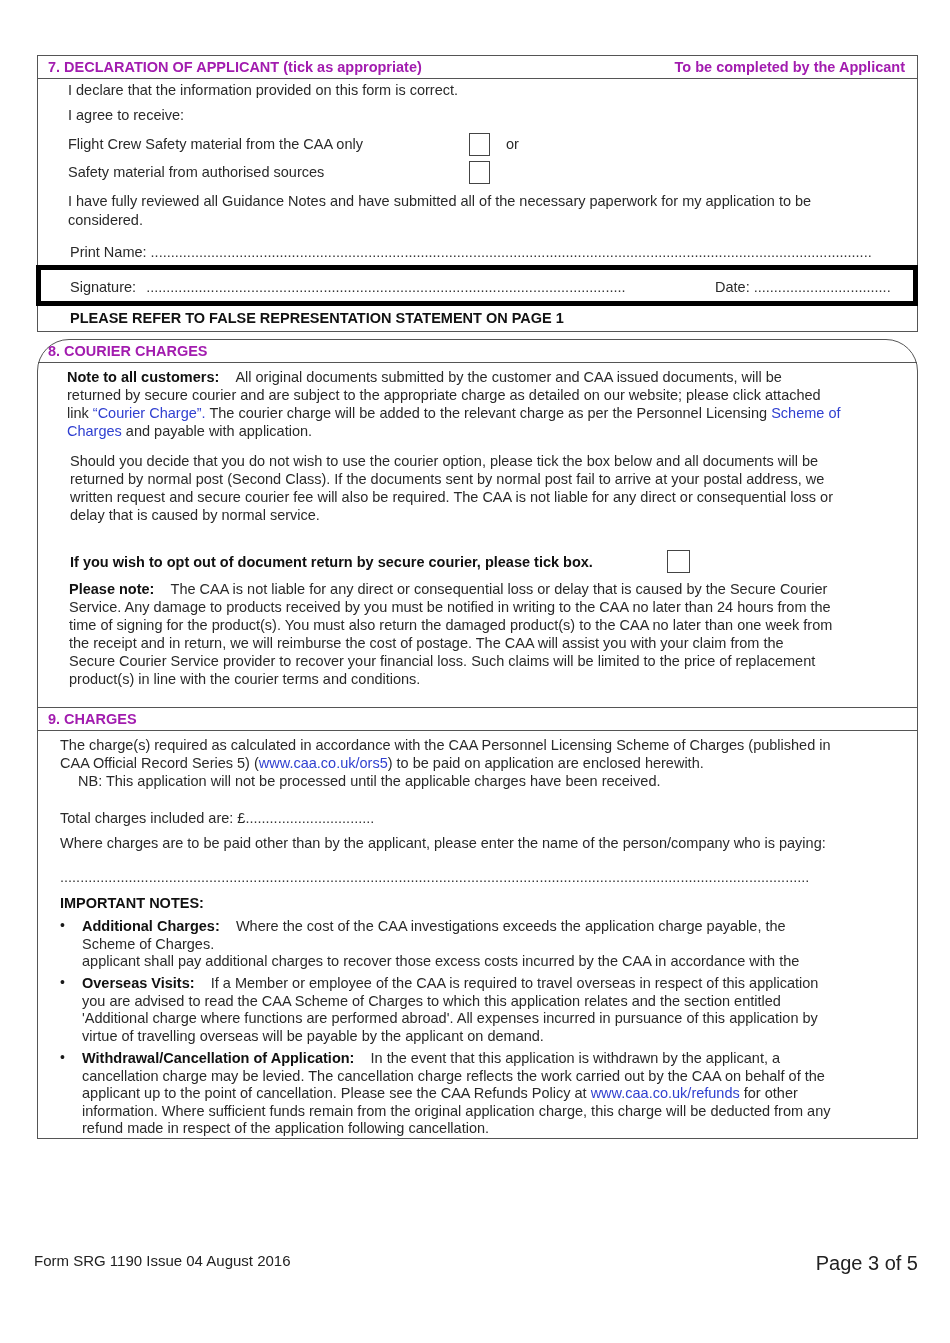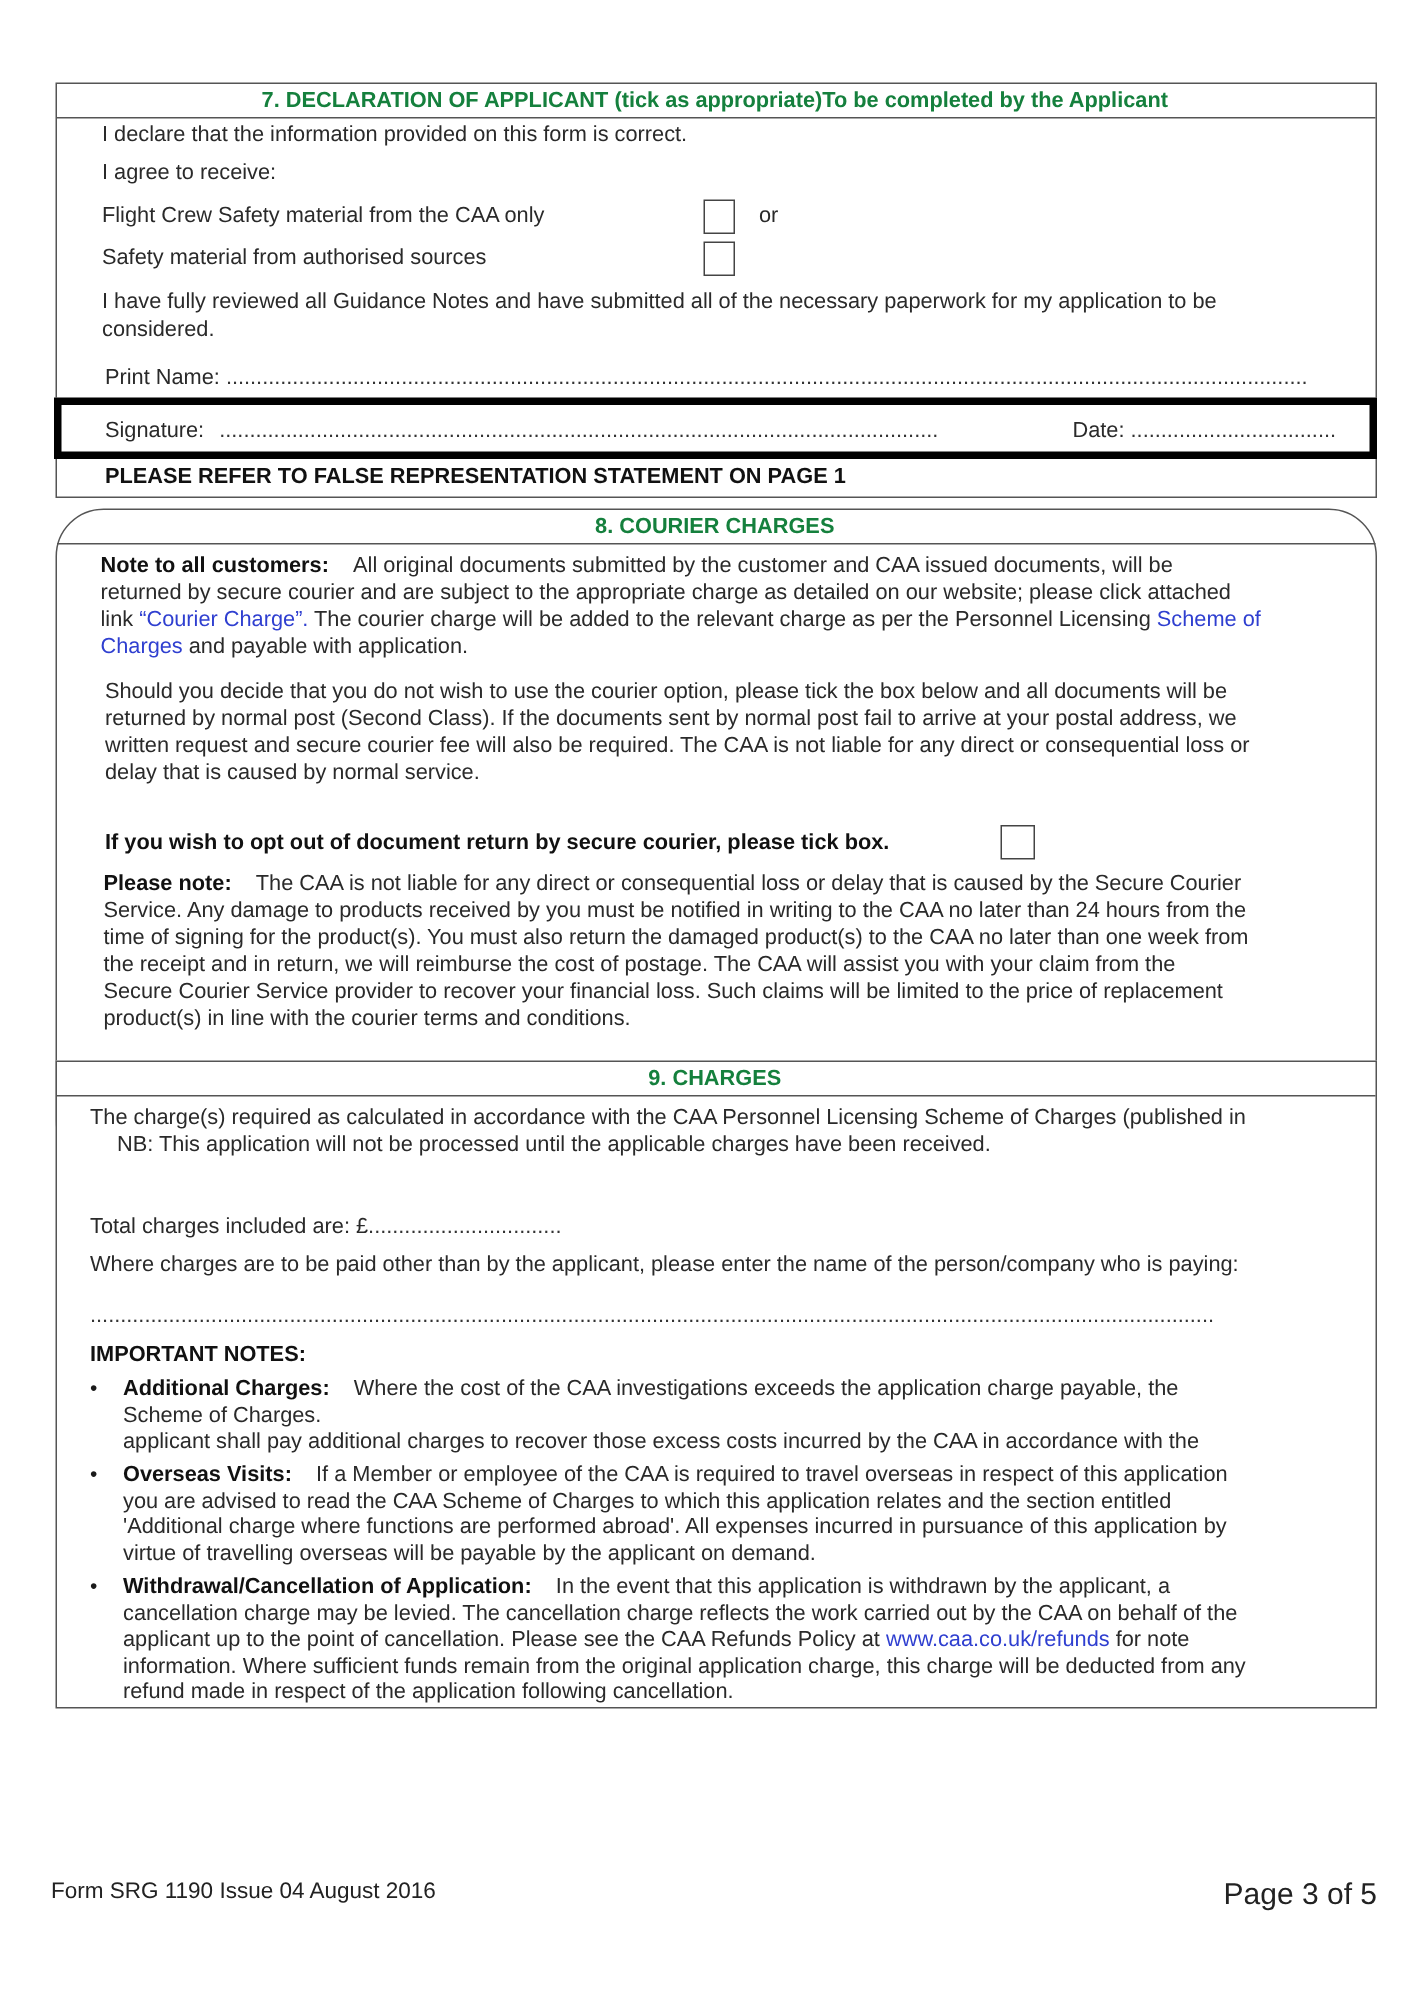--- a/index.html
+++ b/index.html
@@ -1,20 +1,20 @@
 <!DOCTYPE html>
 <html><head>
 <meta charset="utf-8">
 <style>
   html, body { margin:0; padding:0; background:#ffffff; }
   body { width:950px; height:1343px; position:relative; overflow:hidden;
          font-family:"Liberation Sans", sans-serif; color:#1a1a1a; }
   .sec { position:absolute; left:37px; width:881px; border:1px solid #555; box-sizing:border-box; background:#fff; }
-  .sec-head { height:22px; border-bottom:1px solid #555; display:flex; justify-content:center;
-              align-items:center; padding:0 12px 0 10px; font-weight:bold; font-size:14.5px; color:#15803d; }
+  .sec-head { height:22px; border-bottom:1px solid #555; display:flex; justify-content:space-between;
+              align-items:center; padding:0 12px 0 10px; font-weight:bold; font-size:14.5px; color:#a21caf; }
   .t { position:absolute; font-size:14.5px; line-height:18px; color:#2a2a2a; }
   .b { font-weight:bold; color:#111; }
   .link { color:#2f3fd0; }
   .cb { position:absolute; width:21px; height:23px; border:1px solid #444; box-sizing:border-box; background:#fff; }
   .dots { letter-spacing:0; color:#333; }
   .sigbox { position:absolute; left:36px; top:265px; width:882px; height:41px; border:5px solid #000; box-sizing:border-box; background:#fff; }
   .bullet { position:absolute; left:60px; font-size:14px; }
   .para { position:absolute; font-size:14.5px; line-height:18px; color:#2a2a2a; }
   .footer { position:absolute; top:1252px; font-size:15px; color:#222; }
 </style>
@@ -80,20 +80,21 @@
   <div style="white-space:nowrap;">product(s) in line with the courier terms and conditions.</div>
 </div>
 
 <div class="sec" style="top:707px;height:432px;">
   <div class="sec-head">
     <span>9.  CHARGES</span>
   </div>
 </div>
 <div class="para" style="left:60px;top:736px;width:850px;">
   <div style="white-space:nowrap;">The charge(s) required as calculated in accordance with the CAA Personnel Licensing Scheme of Charges (published in</div>
+  <div style="white-space:nowrap;"><span>CAA Official Record Series 5) (</span><span class="link">www.caa.co.uk/ors5</span><span>) to be paid on application are enclosed herewith.</span></div>
   <div style="white-space:nowrap;margin-left:18px;">NB:   This application will not be processed until the applicable charges have been received.</div>
 </div>
 <div class="t" style="left:60px;top:809px;white-space:nowrap;">
   <span>Total charges included are: £</span><span class="dots">................................</span>
 </div>
 <div class="t" style="left:60px;top:834px;white-space:nowrap;">Where charges are to be paid other than by the applicant, please enter the name of the person/company who is paying:</div>
 <div class="t dots" style="left:60px;top:868px;width:845px;white-space:nowrap;overflow:hidden;">..........................................................................................................................................................................................</div>
 <div class="t b" style="left:60px;top:894px;">IMPORTANT NOTES:</div>
 
 <div class="bullet" style="top:917px;">•</div>
@@ -108,19 +109,19 @@
   <div style="white-space:nowrap;"><span class="b">Overseas Visits:</span>&nbsp;&nbsp;&nbsp;&nbsp;<span>If a Member or employee of the CAA is required to travel overseas in respect of this application</span></div>
   <div style="white-space:nowrap;">you are advised to read the CAA Scheme of Charges to which this application relates and the section entitled</div>
   <div style="white-space:nowrap;">'Additional charge where functions are performed abroad'. All expenses incurred in pursuance of this application by</div>
   <div style="white-space:nowrap;">virtue of travelling overseas will be payable by the applicant on demand.</div>
 </div>
 
 <div class="bullet" style="top:1049px;">•</div>
 <div class="para" style="left:82px;top:1050px;width:830px;line-height:17.5px;">
   <div style="white-space:nowrap;"><span class="b">Withdrawal/Cancellation of Application:</span>&nbsp;&nbsp;&nbsp;&nbsp;<span>In the event that this application is withdrawn by the applicant, a</span></div>
   <div style="white-space:nowrap;">cancellation charge may be levied. The cancellation charge reflects the work carried out by the CAA on behalf of the</div>
-  <div style="white-space:nowrap;"><span>applicant up to the point of cancellation. Please see the CAA Refunds Policy at </span><span class="link">www.caa.co.uk/refunds</span><span> for note</span></div>
+  <div style="white-space:nowrap;"><span>applicant up to the point of cancellation. Please see the CAA Refunds Policy at </span><span class="link">www.caa.co.uk/refunds</span><span> for other</span></div>
   <div style="white-space:nowrap;">information. Where sufficient funds remain from the original application charge, this charge will be deducted from any</div>
   <div style="white-space:nowrap;">refund made in respect of the application following cancellation.</div>
 </div>
 
 <div class="footer" style="left:34px;">Form SRG 1190  Issue 04  August 2016</div>
 <div class="footer" style="right:32px;font-size:20px;">Page 3 of 5</div>
 
 </body></html>

